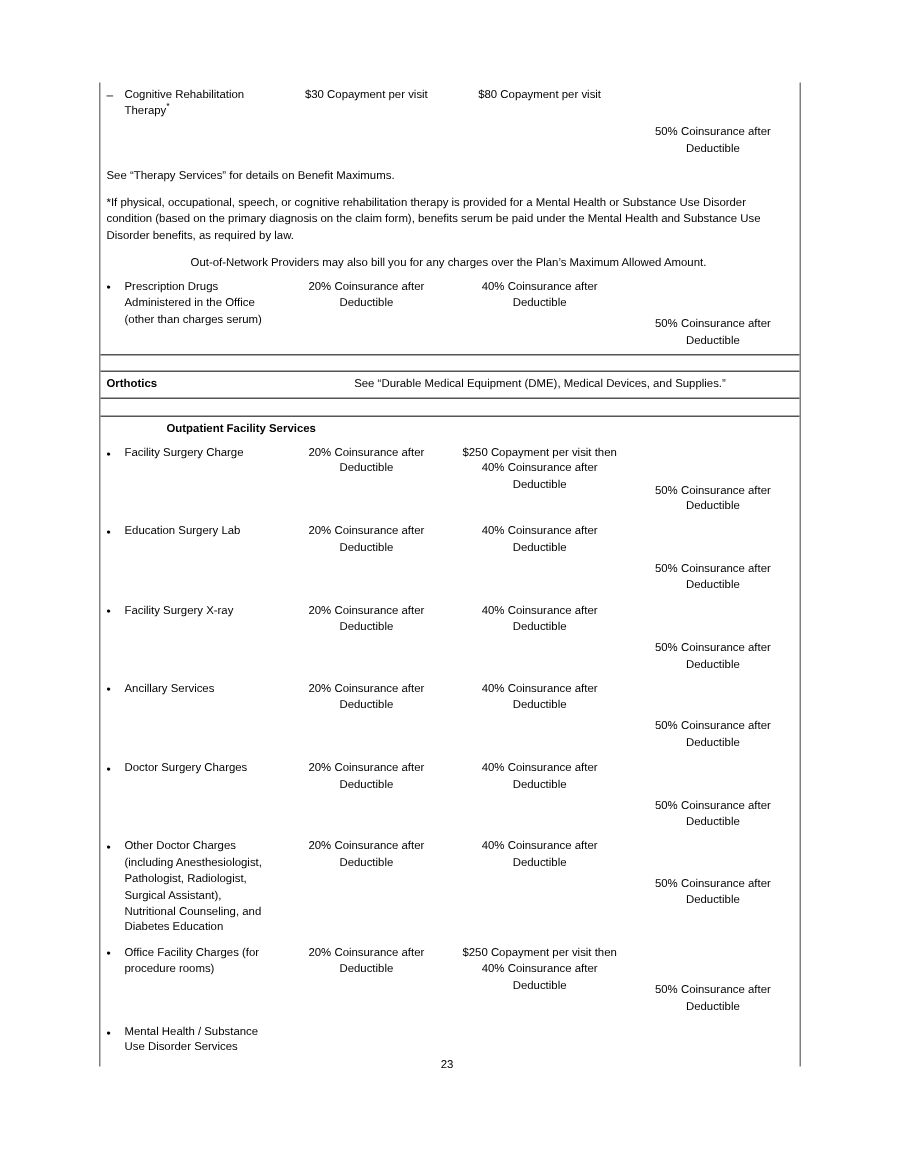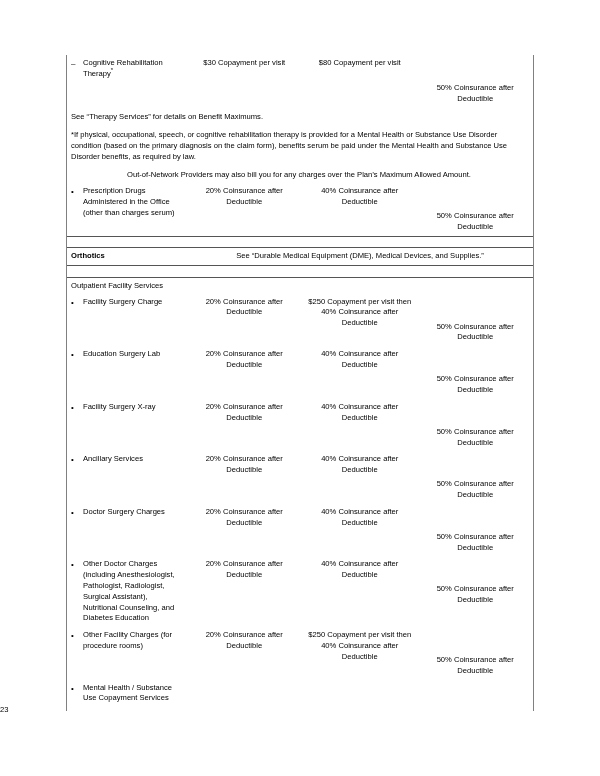--- a/index.html
+++ b/index.html
@@ -69,22 +69,23 @@
 
   .fullwidth-note {
     width: 100%;
     box-sizing: border-box;
     padding: 4px 6px 4px 4px;
     text-align: left;
   }
   .fullwidth-note.tight { padding-top: 3px; padding-bottom: 3px; text-align: center; }
 
   .section-head {
-    font-weight: normal;
+    font-weight: bold;
     padding: 3px 4px 2px 4px;
+    margin-left: 40px;
   }
   .spacer-row {
     height: 12px;
   }
   .orthotics-label {
     width: 120px;
     box-sizing: border-box;
     padding: 3px 4px;
     font-weight: bold;
   }
@@ -97,20 +98,21 @@
   sup.ast {
     font-size: 6px;
     vertical-align: super;
     line-height: 0;
   }
   .page-number {
     position: absolute;
     left: 0;
     top: 705px;
     width: 596px;
+    text-align: center;
     font-size: 7.6px;
     font-family: "Liberation Sans", sans-serif;
     color: #000000;
   }
 </style>
 </head>
 <body>
 
 <div class="page">
 
@@ -233,32 +235,32 @@
             </div>
           </div>
           <div class="c-val">20% Coinsurance after Deductible</div>
           <div class="c-val">40% Coinsurance after Deductible</div>
           <div class="c-val last">50% Coinsurance after Deductible</div>
         </div>
         <div class="row">
           <div class="c-service">
             <div class="bullet-line">
               <span class="bullet">•</span>
-              <span class="bullet-text">Other Facility Charges (for procedure rooms)</span>
+              <span class="bullet-text">Office Facility Charges (for procedure rooms)</span>
             </div>
           </div>
           <div class="c-val">20% Coinsurance after Deductible</div>
           <div class="c-val">$250 Copayment per visit then 40% Coinsurance after Deductible</div>
           <div class="c-val last">50% Coinsurance after Deductible</div>
         </div>
         <div class="row">
           <div class="c-service">
             <div class="bullet-line">
               <span class="bullet">•</span>
-              <span class="bullet-text">Mental Health / Substance Use Copayment Services</span>
+              <span class="bullet-text">Mental Health / Substance Use Disorder Services</span>
             </div>
           </div>
           <div class="c-val"></div>
           <div class="c-val"></div>
           <div class="c-val last"></div>
         </div>
       </div>
 
   </div>
 

